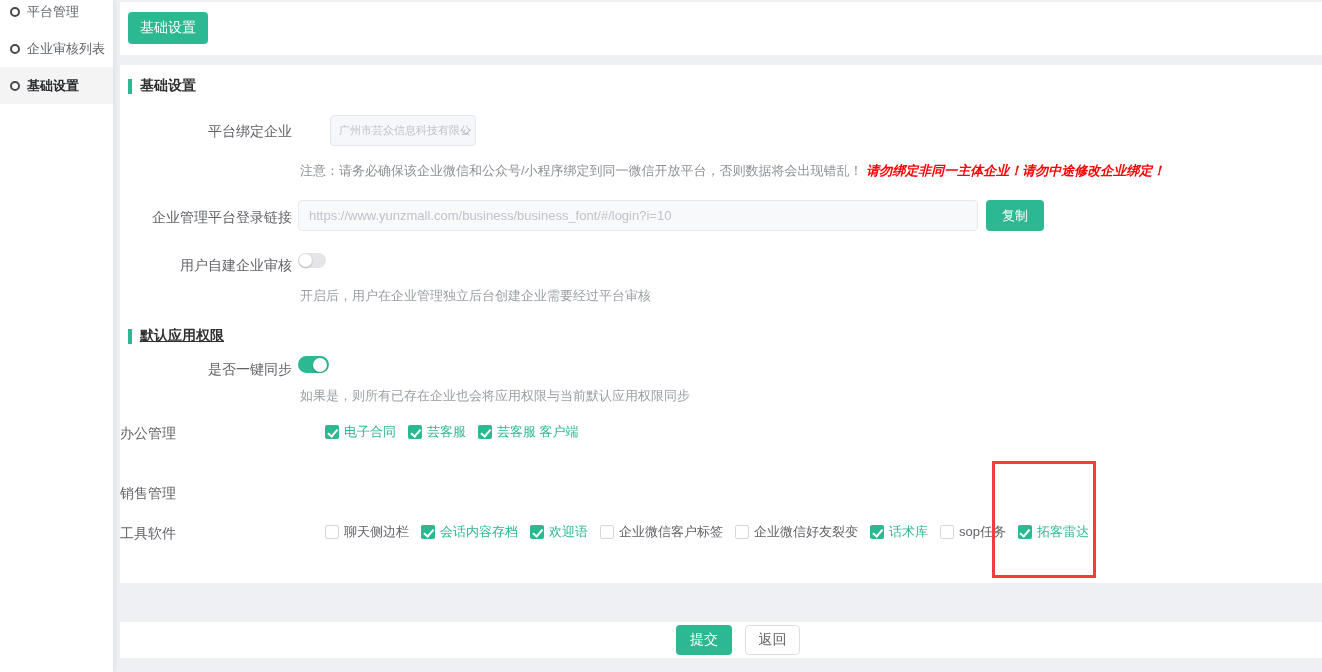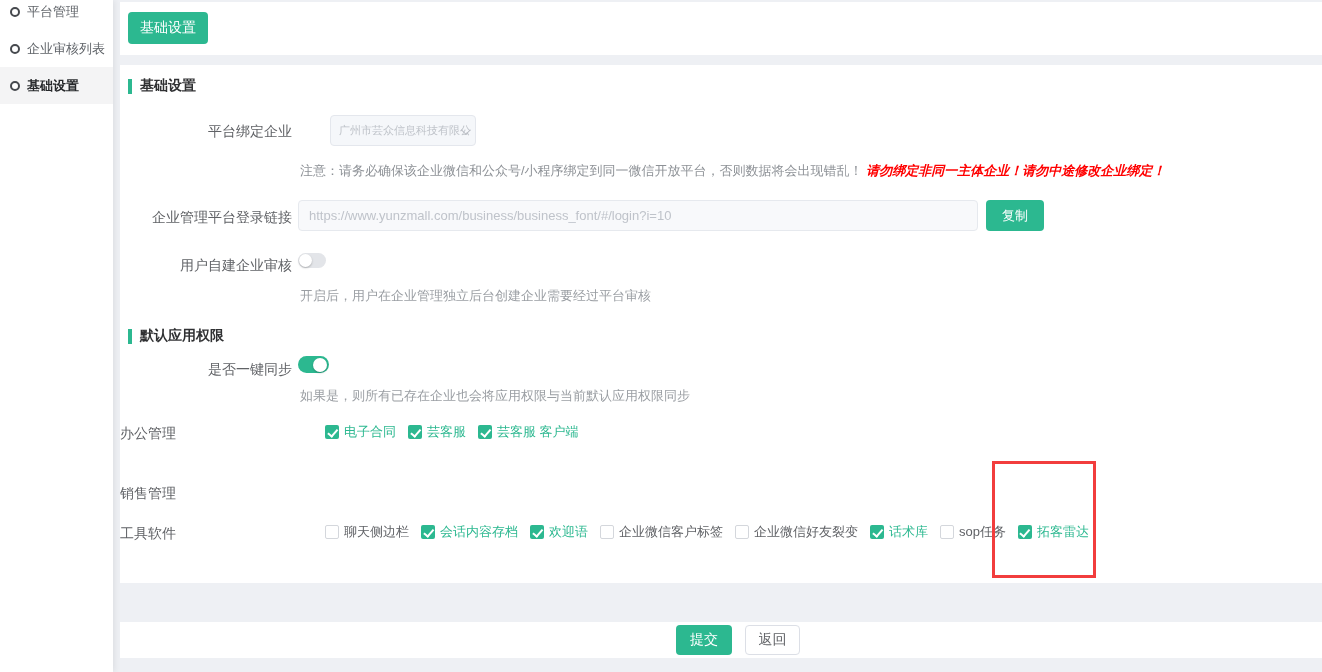--- a/index.html
+++ b/index.html
@@ -30,21 +30,21 @@
   .main { position:absolute; left:120px; top:0; width:1202px; height:672px; }
   .toolbar { position:absolute; left:0; top:2px; width:100%; height:53px; background:#fff; }
   .btn { border:none; border-radius:4px; cursor:pointer; font-family:inherit; }
   .btn-primary { background:#2cb890; color:#fff; }
   .toolbar-btn { position:absolute; left:8px; top:10px; width:80px; height:32px; font-size:14px; }
   .panel { position:absolute; left:0; top:65px; width:100%; height:518px; background:#fff; }
   
   .sec-title { position:absolute; left:8px; display:flex; align-items:center; font-size:14px; font-weight:bold; color:#303133; }
   .sec-title .sec-bar { width:4px; height:15px; background:#2cb890; margin-right:8px; }
   .sec-1 { top:12px; }
-  .sec-2 { top:262px; }
+  .sec-2 { top:262px;text-decoration:underline; }
   
   .f-lbl { position:absolute; left:0; width:172px; text-align:right; font-size:14px; color:#606266; }
   
   .select {
     position:absolute; left:178px; top:50px; width:146px; height:31px;
     background:#f5f7fa; border:1px solid #e4e7ed; border-radius:4px;
     display:flex; align-items:center; padding:0 20px 0 8px;
     font-size:11px; color:#bfc3c9; white-space:nowrap; overflow:hidden;
     cursor:not-allowed;
     margin-left:32px;

